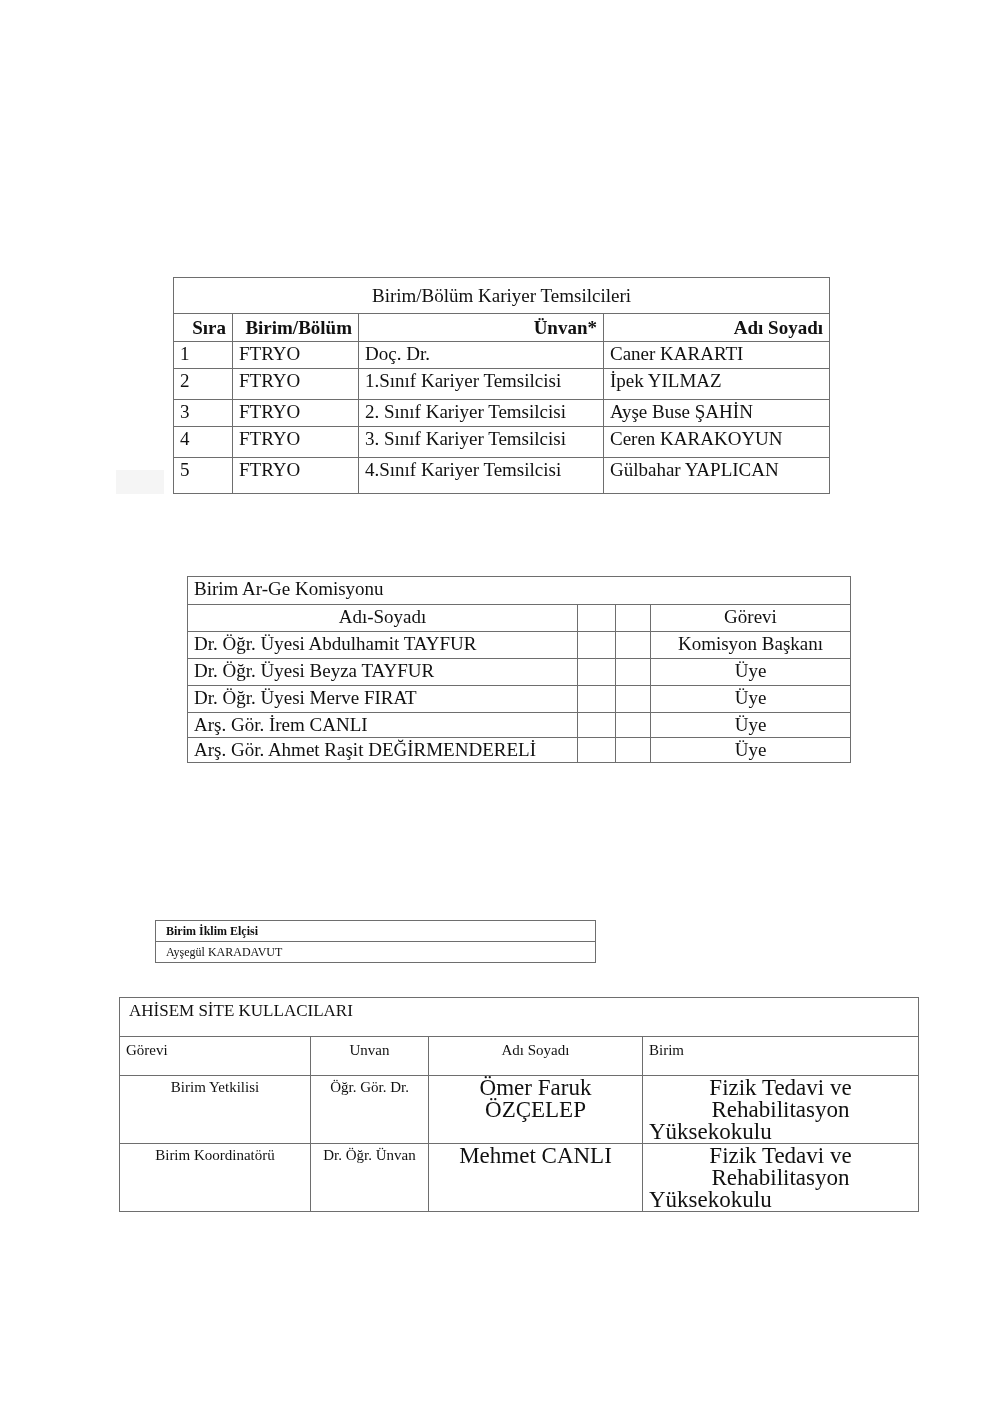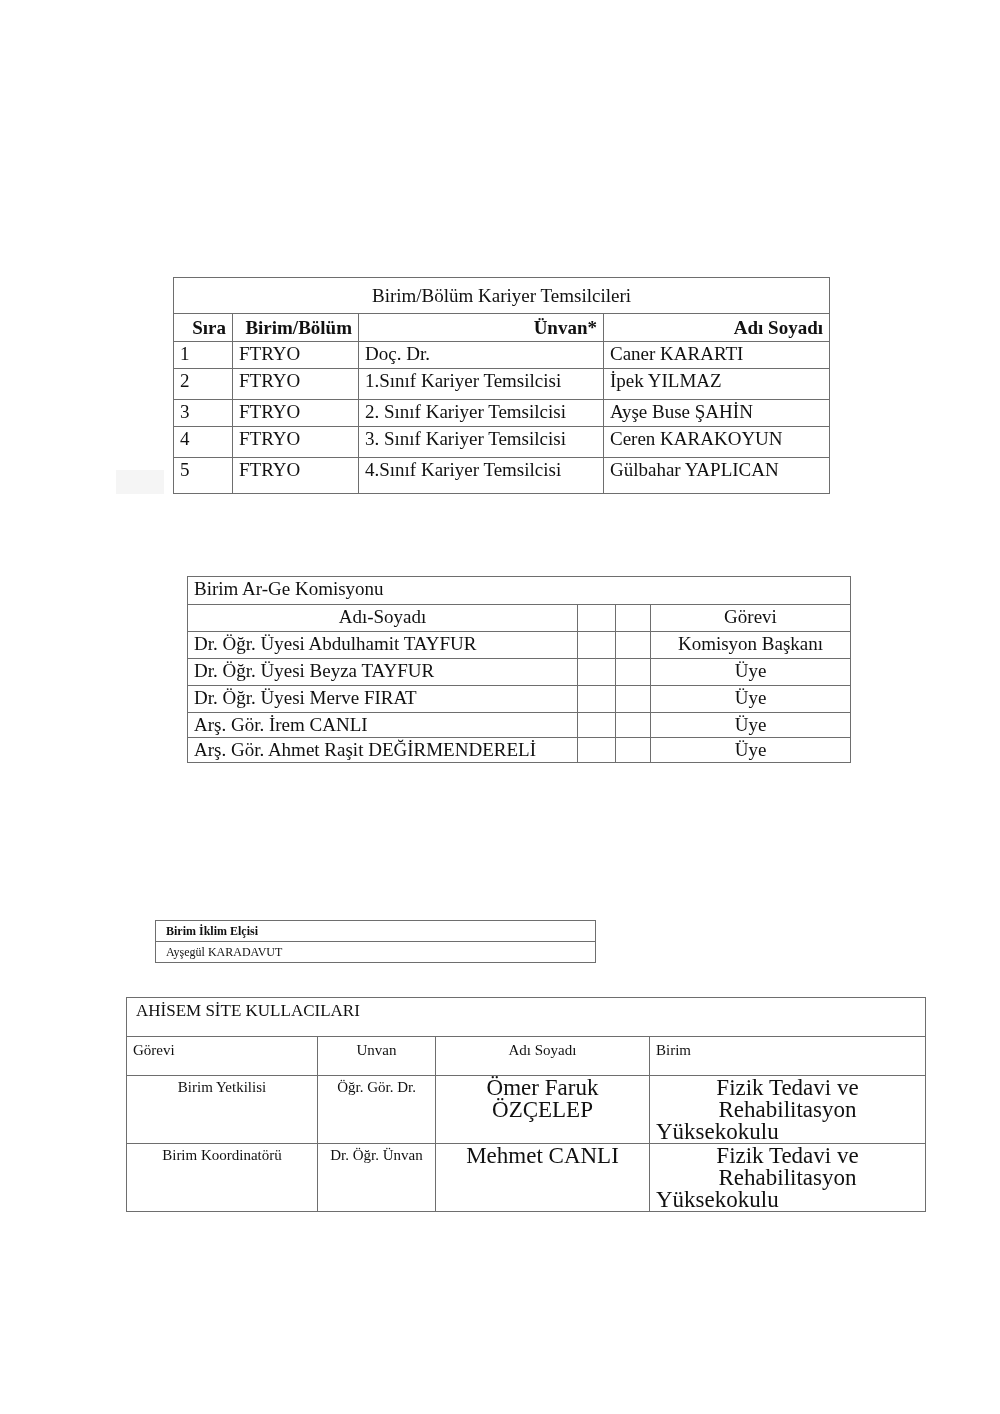--- a/index.html
+++ b/index.html
@@ -53,21 +53,21 @@
   #t2 .title td { text-align: left; height: 27px; }
   #t2 .center { text-align: center; }
   #t2 .short td { height: 24px; }
 
   
   #t3 { left: 155px; top: 880px; width: 441px; font-size: 12px; margin-top: 40px; }
   #t3 td { line-height: 20px; height: 20px; padding: 0 10px; }
   #t3 .bold { font-weight: bold; }
 
   
-  #t4 { left: 126px; top: 997px; width: 799px; }
+  #t4 { left: 119px; top: 997px; width: 799px; }
   #t4 td { line-height: 22px; }
   #t4 .title td { height: 36px; font-size: 17px; padding-left: 9px; padding-top: 2px; }
   #t4 .head td { height: 36px; font-size: 15px; padding-top: 2px; }
   #t4 .row td { height: 46px; text-align: center; }
   #t4 .small { font-size: 15px; }
   #t4 .big { font-size: 23px; padding-top: 1px; white-space: normal; }
   #t4 .center { text-align: center; }
   #t4 .justify { text-align: justify; text-align-last: left; }
 </style>
 </head>

